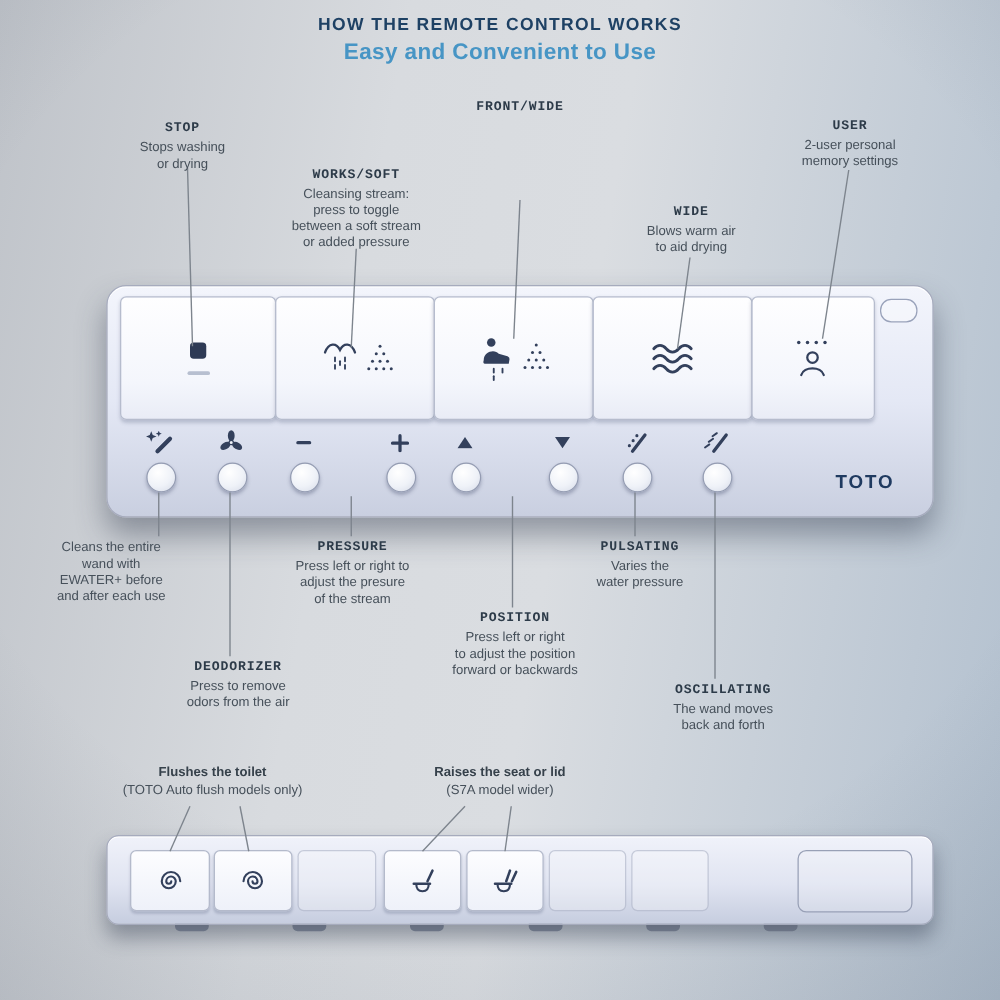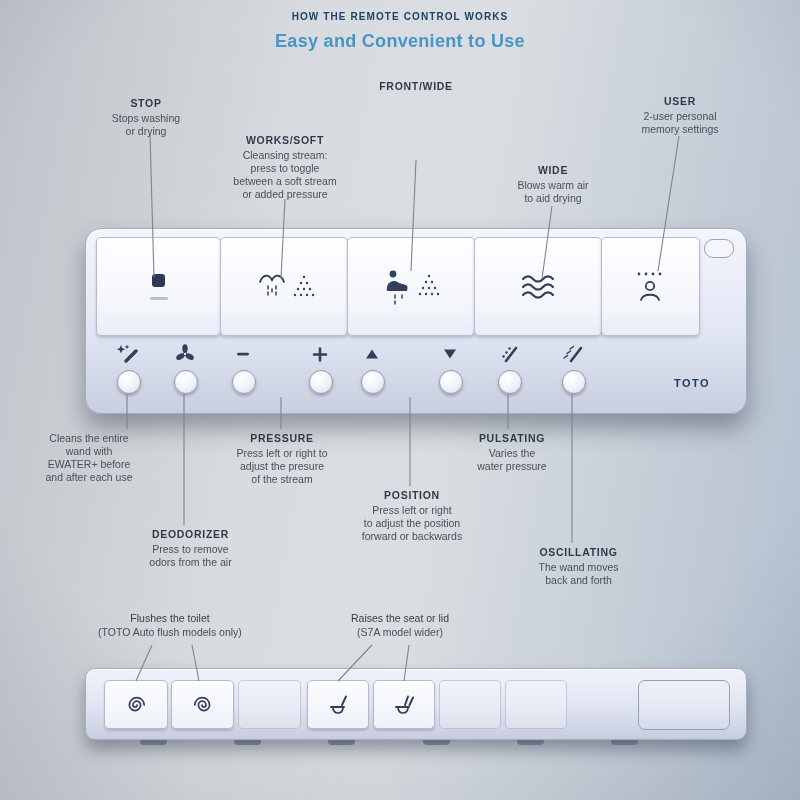--- a/index.html
+++ b/index.html
@@ -3,27 +3,27 @@
 <meta charset="utf-8">
 <style>
   html,body{margin:0;padding:0;}
   body{width:800px;height:800px;font-family:"Liberation Sans",sans-serif;}
   #page{position:relative;width:800px;height:800px;overflow:hidden;
     background:
       radial-gradient(140% 120% at 50% 40%, rgba(255,255,255,0) 40%, rgba(58,70,88,0.38) 100%),
       linear-gradient(100deg,#bfc3c9 0%, #d8dbdf 35%, #dadde1 55%, #b2c0cf 100%);
   }
   
-  #title{position:absolute;top:11px;left:0;width:100%;text-align:center;font-size:10px;font-weight:bold;letter-spacing:1.1px;color:#1e4164;z-index:5;}
+  #title{position:absolute;top:11px;left:0;width:100%;text-align:center;font-size:14px;font-weight:bold;letter-spacing:1.1px;color:#1e4164;z-index:5;}
   #subtitle{position:absolute;top:31px;left:0;width:100%;text-align:center;font-size:18px;font-weight:bold;letter-spacing:0.3px;color:#4795c5;z-index:5;}
   
   .callout{position:absolute;text-align:center;z-index:5;}
-  .c-label{font-size:10.5px;font-weight:bold;letter-spacing:0.7px;color:#2d3b49;white-space:pre-line;line-height:1.25;margin-bottom:2px;}
+  .c-label{font-size:10.5px;font-weight:bold;letter-spacing:0.7px;color:#2d3b49;white-space:pre-line;line-height:1.25;margin-bottom:2px;font-family:Liberation Mono, monospace;}
   .c-desc{font-size:10.5px;color:#46505a;white-space:pre-line;line-height:1.24;}
-  .c-strong{font-size:10.5px;font-weight:normal;color:#36414b;line-height:1.3;}
+  .c-strong{font-size:10.5px;font-weight:bold;color:#36414b;line-height:1.3;}
   #co-stop{left:90px;top:97px;width:112px;}
   #co-rear{left:208px;top:134px;width:154px;}
   #co-front{left:334px;top:80px;width:164px;}
   #co-dryer{left:492px;top:164px;width:122px;}
   #co-user{left:616px;top:95px;width:128px;}
   #co-selfclean{left:24px;top:432px;width:130px;}
   #co-deodorizer{left:118px;top:528px;width:145px;}
   #co-pressure{left:206px;top:432px;width:152px;}
   #co-position{left:334px;top:489px;width:156px;}
   #co-pulsating{left:456px;top:432px;width:112px;}
@@ -46,21 +46,21 @@
   #bb-front{left:261px;width:126px;}
   #bb-dryer{left:388px;width:126px;}
   #bb-user{left:515px;width:97px;}
   .stop-square{width:13px;height:13px;border-radius:3px;background:#2e3a55;}
   .stop-line{width:18px;height:3px;border-radius:2px;background:#b7bfd0;margin-top:10px;}
   .clip{position:absolute;left:618px;top:10px;width:28px;height:17px;border:1.5px solid #99a2ba;border-radius:9px;background:rgba(255,255,255,0.30);}
   .mini{position:absolute;top:112px;height:26px;transform:translateX(-50%);display:flex;align-items:center;justify-content:center;}
   .rbtn{position:absolute;top:141px;width:22px;height:22px;margin-left:-11px;border-radius:50%;
     background:radial-gradient(circle at 38% 32%, #ffffff 0%, #eff2f8 55%, #d6dbe8 100%);
     border:1px solid #949cb2;box-shadow:0 2px 3px rgba(70,80,110,0.38);}
-  #brand{position:absolute;left:560px;top:148px;width:92px;text-align:center;font-size:11px;font-weight:bold;letter-spacing:1.5px;color:#1f3a60;}
+  #brand{position:absolute;left:560px;top:148px;width:92px;text-align:center;font-size:15px;font-weight:bold;letter-spacing:1.5px;color:#1f3a60;}
   
   #remote-side{position:absolute;left:85px;top:668px;width:660px;height:70px;border-radius:10px;
     background:linear-gradient(180deg,#f0f2fa 0%,#e0e4f1 55%,#c6cddf 100%);
     border:1px solid #a6abbd;box-shadow:0 10px 16px rgba(40,50,70,0.40), inset 0 1px 0 #ffffff;z-index:2;}
   .side-btn{position:absolute;top:11px;height:47px;border-radius:5px;
     background:linear-gradient(180deg,#fdfdff,#eef1f9);border:1px solid #b4bacb;
     box-shadow:0 2px 2px rgba(90,100,130,0.28);display:flex;align-items:center;justify-content:center;}
   .side-blank{position:absolute;top:11px;height:47px;border-radius:5px;background:rgba(255,255,255,0.28);border:1px solid rgba(160,168,190,0.55);}
   #sb-flush1{left:18px;width:62px;}
   #sb-flush2{left:85px;width:61px;}

